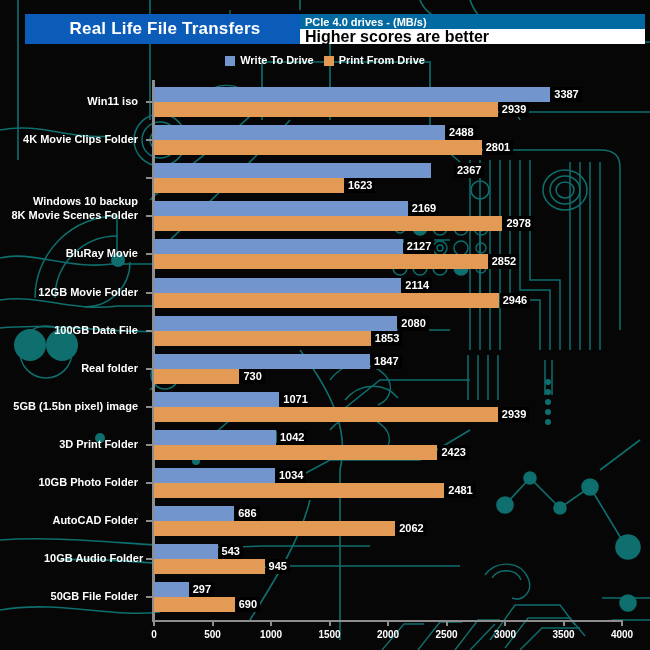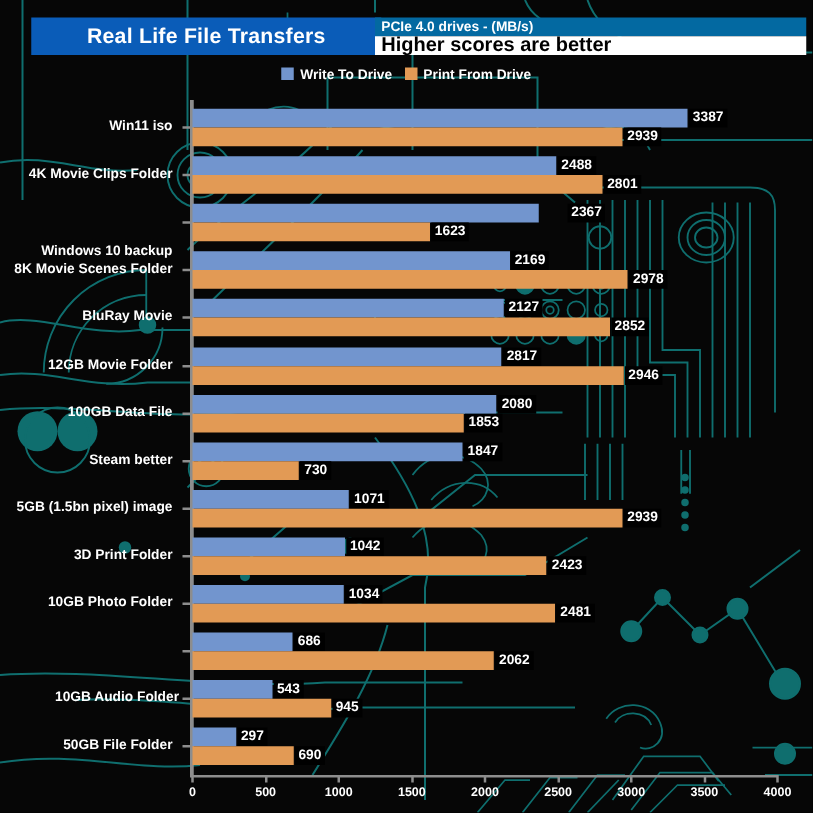--- a/index.html
+++ b/index.html
@@ -15,21 +15,21 @@
   .hdr-left span{color:#ffffff;font-size:17px;font-weight:bold;letter-spacing:.2px;}
   .hdr-right{position:absolute;left:300px;top:14px;width:345px;height:30px;}
   .hdr-r-top{height:15px;background:#0369a1;display:flex;align-items:center;}
   .hdr-r-top span{color:#fff;font-size:11px;font-weight:bold;padding-left:5px;}
   .hdr-r-bot{height:15px;background:#ffffff;display:flex;align-items:center;}
   .hdr-r-bot span{color:#000;font-size:16px;font-weight:bold;padding-left:5px;}
 
   
   .legend{position:absolute;left:0;top:52px;width:650px;height:16px;
           display:flex;align-items:center;justify-content:center;gap:10px;}
-  .lg-item{display:flex;align-items:flex-start;gap:5px;}
+  .lg-item{display:flex;align-items:flex-end;gap:5px;}
   .lg-sw{width:10px;height:10px;display:inline-block;}
   .lg-tx{color:#ffffff;font-size:11px;font-weight:bold;}
 
   
   .plot{position:absolute;left:0;top:0;width:650px;height:650px;}
   .axis-v{position:absolute;left:152px;top:80px;width:3px;height:540px;background:#8d8d8d;}
   .axis-h{position:absolute;left:152px;top:620px;width:470px;height:2px;background:#8d8d8d;}
   .tick-v{position:absolute;width:6px;height:2px;background:#8d8d8d;left:146px;}
   .tick-h{position:absolute;top:620px;width:2px;height:6px;background:#8d8d8d;}
   .tick-lbl{position:absolute;top:629px;color:#ffffff;font-size:10px;font-weight:bold;
@@ -264,34 +264,34 @@
       </div>
       <div class="bar w" style="left: 154px; top: 239.4px; width: 248.859px;"></div>
       <div class="bar-val" style="left: 403.859px; top: 239.4px;">2127</div>
       <div class="bar r" style="left: 154px; top: 254.4px; width: 333.684px;"></div>
       <div class="bar-val" style="left: 488.684px; top: 254.4px;">2852</div>
       <div class="tick-v" style="top: 291.5px;"></div>
       <div class="cat-wrap" style="top: 285.5px;">
         <div class="cat-lbl" style="position: static; padding-right: 8px;">12GB Movie Folder</div>
       </div>
       <div class="bar w" style="left: 154px; top: 277.5px; width: 247.338px;"></div>
-      <div class="bar-val" style="left: 402.338px; top: 277.5px;">2817</div>
+      <div class="bar-val" style="left: 402.338px; top: 277.5px;">2114</div>
       <div class="bar r" style="left: 154px; top: 292.5px; width: 344.682px;"></div>
       <div class="bar-val" style="left: 499.682px; top: 292.5px;">2946</div>
       <div class="tick-v" style="top: 329.6px;"></div>
       <div class="cat-wrap" style="top: 323.6px;">
         <div class="cat-lbl" style="position: static; padding-right: 8px;">100GB Data File</div>
       </div>
       <div class="bar w" style="left: 154px; top: 315.6px; width: 243.36px;"></div>
       <div class="bar-val" style="left: 398.36px; top: 315.6px;">2080</div>
       <div class="bar r" style="left: 154px; top: 330.6px; width: 216.801px;"></div>
       <div class="bar-val" style="left: 371.801px; top: 330.6px;">1853</div>
       <div class="tick-v" style="top: 367.7px;"></div>
       <div class="cat-wrap" style="top: 361.7px;">
-        <div class="cat-lbl" style="position: static; padding-right: 8px;">Steam better</div>
+        <div class="cat-lbl" style="position: static; padding-right: 8px;">Real folder</div>
       </div>
       <div class="bar w" style="left: 154px; top: 353.7px; width: 216.099px;"></div>
       <div class="bar-val" style="left: 371.099px; top: 353.7px;">1847</div>
       <div class="bar r" style="left: 154px; top: 368.7px; width: 85.41px;"></div>
       <div class="bar-val" style="left: 240.41px; top: 368.7px;">730</div>
       <div class="tick-v" style="top: 405.8px;"></div>
       <div class="cat-wrap" style="top: 399.8px;">
         <div class="cat-lbl" style="position: static; padding-right: 8px;">5GB (1.5bn pixel) image</div>
       </div>
       <div class="bar w" style="left: 154px; top: 391.8px; width: 125.307px;"></div>
@@ -308,20 +308,23 @@
       <div class="bar-val" style="left: 438.491px; top: 444.9px;">2423</div>
       <div class="tick-v" style="top: 482px;"></div>
       <div class="cat-wrap" style="top: 476px;">
         <div class="cat-lbl" style="position: static; padding-right: 8px;">10GB Photo Folder</div>
       </div>
       <div class="bar w" style="left: 154px; top: 468px; width: 120.978px;"></div>
       <div class="bar-val" style="left: 275.978px; top: 468px;">1034</div>
       <div class="bar r" style="left: 154px; top: 483px; width: 290.277px;"></div>
       <div class="bar-val" style="left: 445.277px; top: 483px;">2481</div>
       <div class="tick-v" style="top: 520.1px;"></div>
+      <div class="cat-wrap" style="top: 514.1px;">
+        <div class="cat-lbl" style="position: static; padding-right: 8px;">AutoCAD Folder</div>
+      </div>
       <div class="bar w" style="left: 154px; top: 506.1px; width: 80.262px;"></div>
       <div class="bar-val" style="left: 235.262px; top: 506.1px;">686</div>
       <div class="bar r" style="left: 154px; top: 521.1px; width: 241.254px;"></div>
       <div class="bar-val" style="left: 396.254px; top: 521.1px;">2062</div>
       <div class="tick-v" style="top: 558.2px;"></div>
       <div class="cat-wrap" style="top: 552.2px;">
         <div class="cat-lbl" style="position: static; padding-right: 8px; padding-left: 44px;">10GB Audio Folder</div>
       </div>
       <div class="bar w" style="left: 154px; top: 544.2px; width: 63.531px;"></div>
       <div class="bar-val" style="left: 218.531px; top: 544.2px;">543</div>

